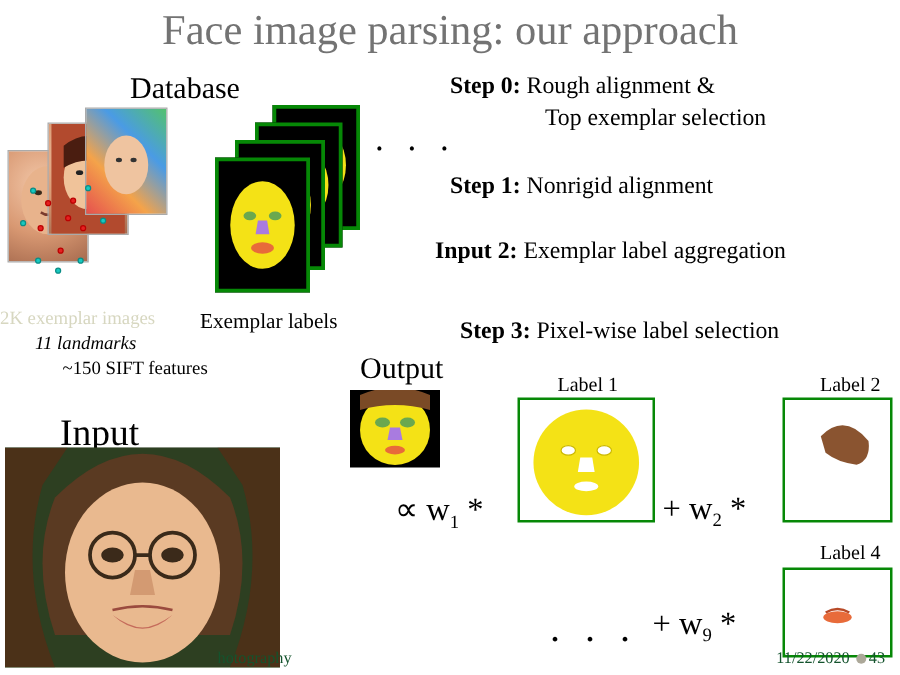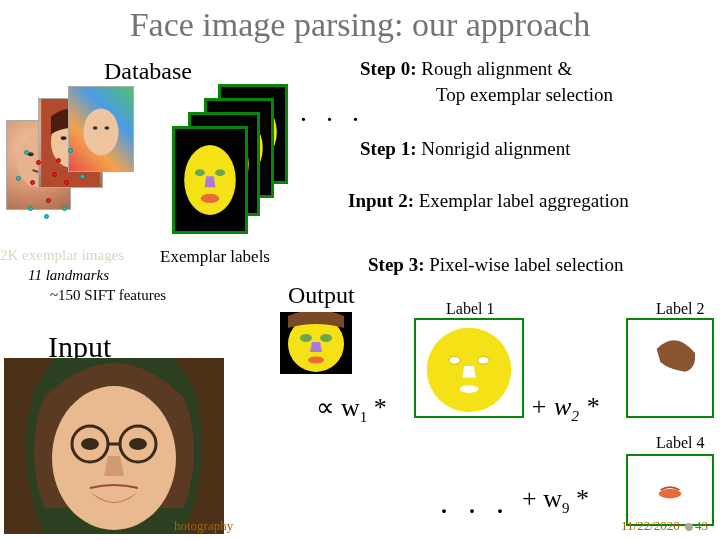--- a/index.html
+++ b/index.html
@@ -71,21 +71,21 @@
     border: 2px solid #068806;
     background: #fff;
     display: flex;
     align-items: center;
     justify-content: center;
   }
   .footer {
     position: absolute;
     bottom: 6px;
     font-size: 13px;
-    color: #a16207;
+    color: #14532d;
   }
   .bullet {
     display: inline-block;
     width: 8px; height: 8px;
     border-radius: 50%;
     background: #aca899;
     vertical-align: middle;
     margin: 0 2px;
   }
   .input-photo {
@@ -265,21 +265,21 @@
 <div class="label-box" style="left:414px; top:318px; width:110px; height:100px;">
   <svg viewBox="0 0 110 100" style="width:100%;height:100%;">
       <ellipse cx="55" cy="52" rx="44" ry="44" fill="#f4e216"></ellipse>
       <ellipse cx="40" cy="42" rx="6" ry="4" fill="#fff" stroke="#cbb800"></ellipse>
       <ellipse cx="70" cy="42" rx="6" ry="4" fill="#fff" stroke="#cbb800"></ellipse>
       <path d="M50 48 L60 48 L62 60 L48 60 Z" fill="#fff"></path>
       <ellipse cx="55" cy="72" rx="10" ry="4" fill="#fff"></ellipse>
     </svg>
 </div>
 
-<div class="formula" style="left:530px; top:392px;font-style:italic;">
+<div class="formula" style="left:530px; top:392px;">
   <span>+ w</span><span class="sub">2</span><span> *</span>
 </div>
 
 <div class="label-title" style="left:656px; top:300px;">Label 2</div>
 <div class="label-box" style="left:626px; top:318px; width:88px; height:100px;">
   <svg viewBox="0 0 88 100" style="width:100%;height:100%;">
       <path d="M30 30 Q50 10 70 34 Q72 50 60 54 Q44 52 34 44 Z" fill="#8a5430"></path>
     </svg>
 </div>
 

